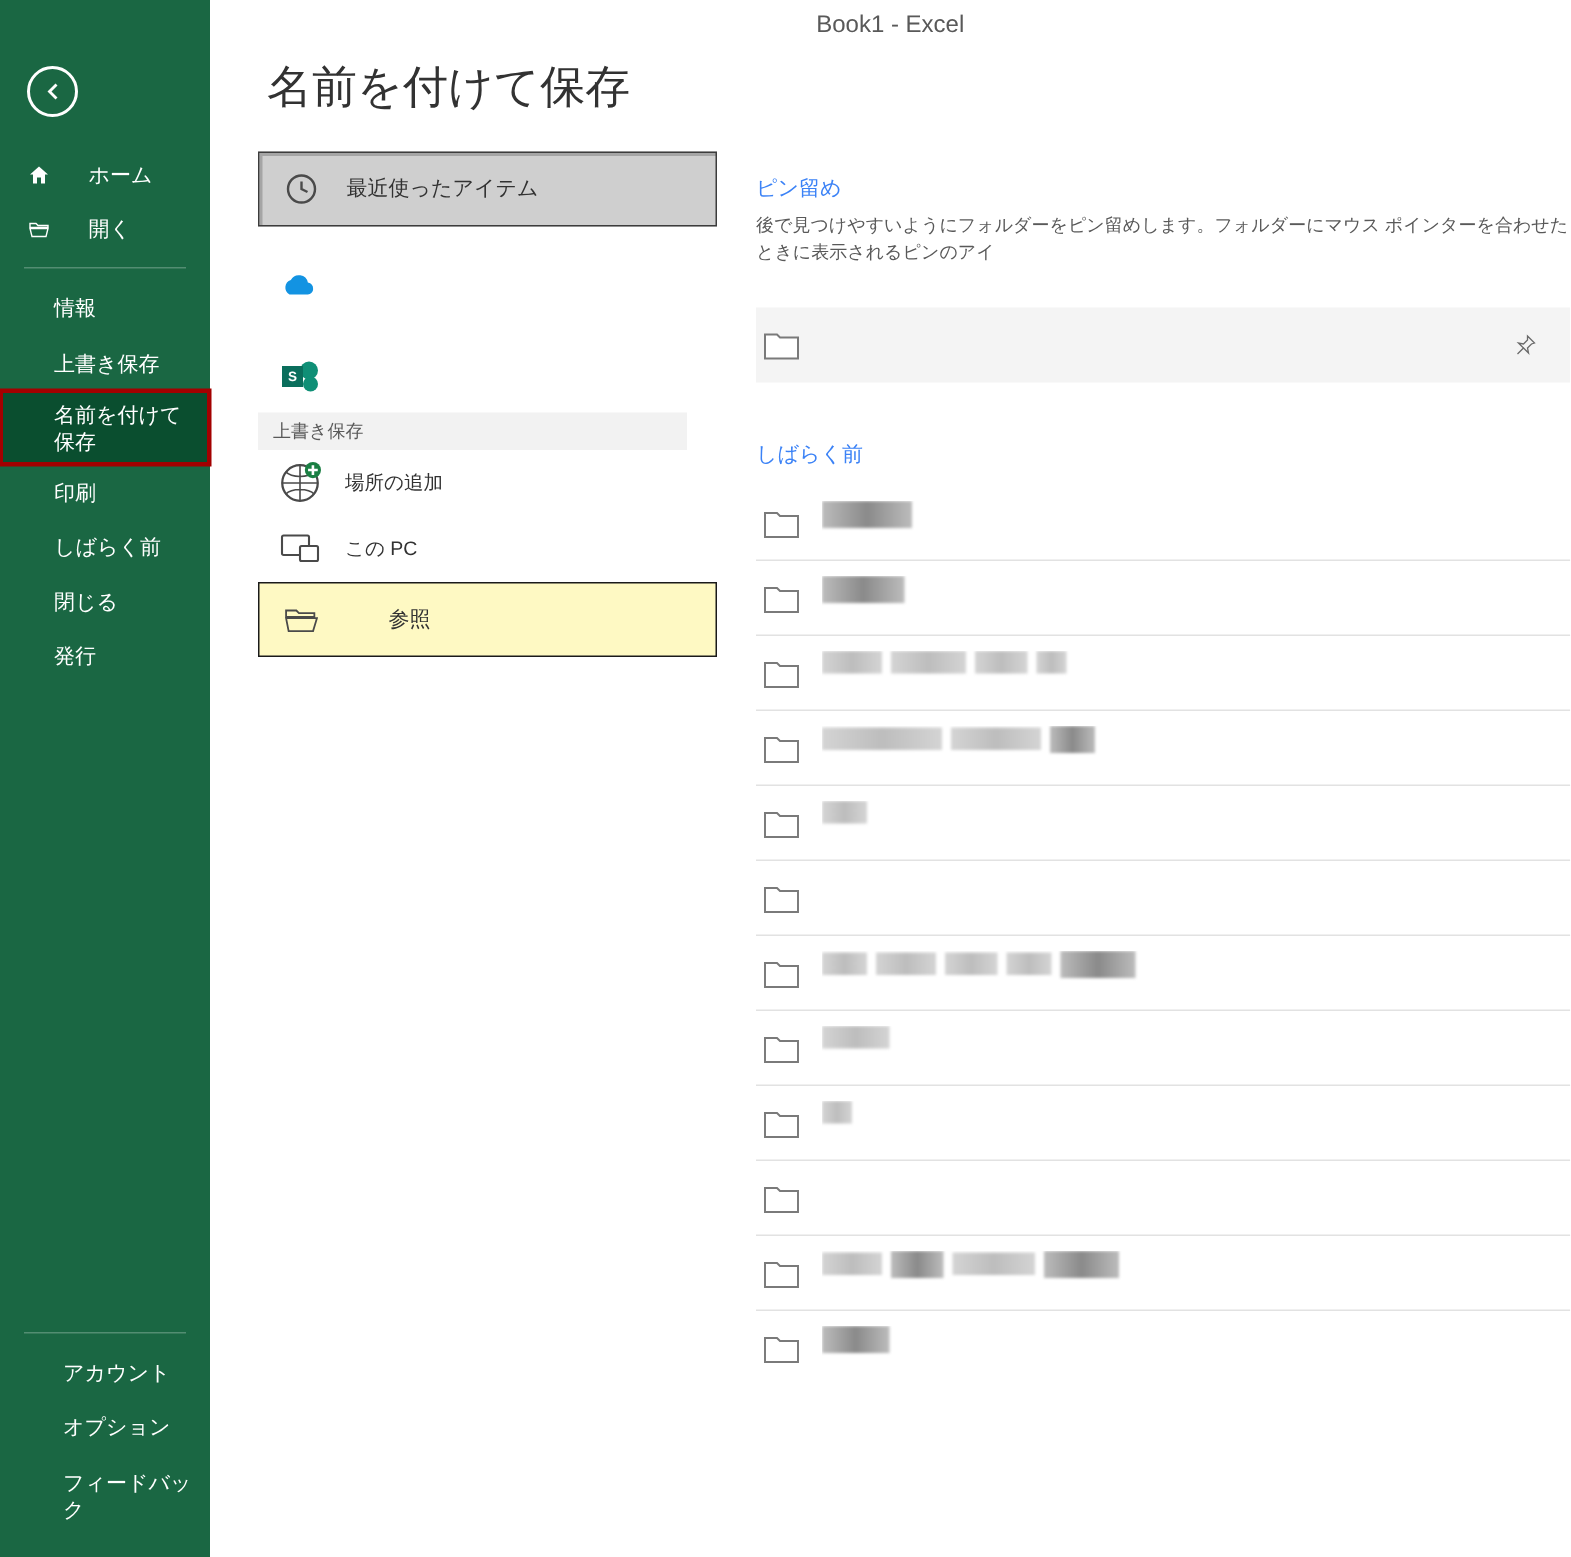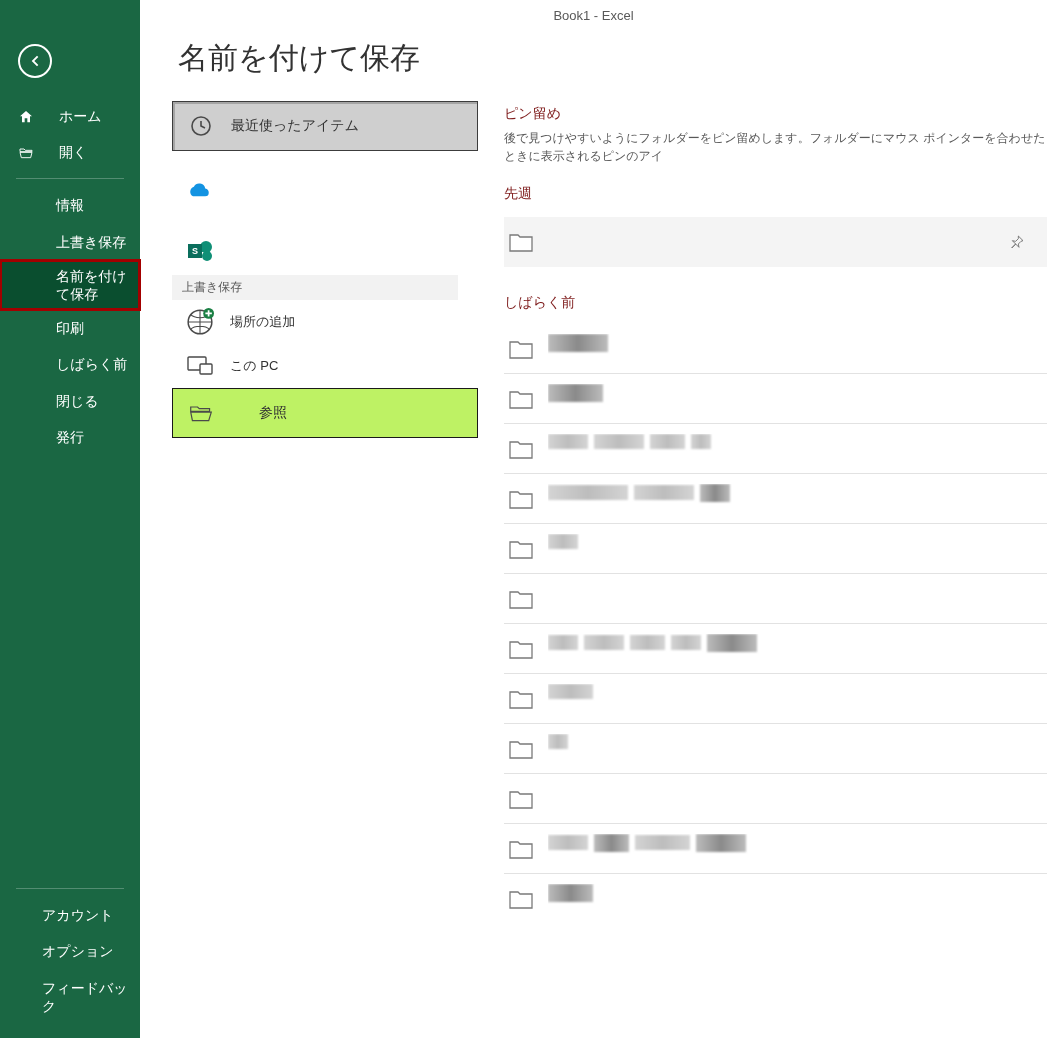--- a/index.html
+++ b/index.html
@@ -9,57 +9,57 @@
 
   
   .sidebar { width:140px; background:#1a6743; color:#fff; display:flex; flex-direction:column;  }
   .back-circle { width:34px; height:34px; border:2px solid #fff; border-radius:50%; display:flex; align-items:center; justify-content:center; margin:44px 0 20px 18px; cursor:pointer; }
   .back-circle svg { width:16px; height:16px; fill:#fff; }
   .nav-top { padding:0; }
   .nav-item { padding:9px 12px 9px 18px; display:flex; align-items:flex-end; gap:25px; cursor:pointer; line-height:1.3; }
   .nav-item svg { width:16px; height:16px; fill:#fff; flex:0 0 16px; }
   .nav-item span { font-size:14px; }
   .nav-sep { height:1px; background:rgba(255,255,255,0.25); margin:8px 16px; }
-  .nav-item.plain { padding-left:56px; }
+  .nav-item.plain { padding-left:36px; }
   .nav-item.active { background:#0a4e2f; outline:3px solid #a30000; outline-offset:-2px; padding-top:7px; padding-bottom:7px; }
   .sidebar .spacer { flex:1; }
   .nav-bottom { margin-bottom:14px; }
   .nav-bottom .nav-item { padding-left:42px; }
 
   
   .main { flex:1; position:relative; display:flex; }
-  .title-bar { position:absolute; top:8px; left:50%; transform:translateX(-50%); font-size:13px; color:#595959; white-space:nowrap; }
+  .title-bar { position:absolute; top:8px; left:50%; transform:translateX(-50%); font-size:16px; color:#595959; white-space:nowrap; }
   .main-inner { display:flex; width:100%; padding-top:34px; }
 
   
   .locations { width:328px; padding-left:32px; }
   .page-heading { font-size:30px; font-weight:400; margin:4px 0 22px 6px; color:#323232; }
   .loc-btn { display:flex; align-items:center; gap:16px; padding:10px 14px; width:306px; min-height:46px; cursor:pointer; border:1px solid transparent; }
   .loc-btn .icon { width:28px; height:28px; display:flex; align-items:center; justify-content:center; flex:0 0 28px; }
   .loc-btn .icon svg { width:24px; height:24px; }
   .loc-btn .label { font-size:14px; color:#323232; }
   .loc-btn.recent { background:#cfcfcf; border:1px solid #3c3c3c; box-shadow:inset 2px 2px 0 rgba(0,0,0,0.2); }
-  .loc-btn.browse { background:#bef264; border:1px solid #1a1a1a;gap:44px; }
+  .loc-btn.browse { background:#fef9c3; border:1px solid #1a1a1a;gap:44px; }
   .loc-row { display:flex; align-items:center; gap:16px; padding:8px 14px; width:286px; min-height:44px; cursor:pointer; }
   .loc-row .icon { width:28px; height:28px; display:flex; align-items:center; justify-content:center; flex:0 0 28px; }
   .redact { background:#fff; height:14px; border-radius:2px; opacity:0; }
   .account-gap { height:18px; }
   .sect-bar { background:#f2f2f2; font-size:12px; color:#595959; padding:4px 10px; width:286px; }
 
   
   .cloud-icon svg { width:28px; height:18px; }
   .sp-icon { width:24px; height:24px; position:relative; }
   .sp-icon .sq { position:absolute; left:0; top:3px; width:14px; height:14px; background:#0a6e5c; color:#fff; font-size:9px; font-weight:bold; display:flex; align-items:center; justify-content:center; }
   .sp-icon .c1,.sp-icon .c2 { position:absolute; border-radius:50%; background:#0f8f76; }
   .sp-icon .c1 { width:12px; height:12px; left:12px; top:0; }
   .sp-icon .c2 { width:10px; height:10px; left:14px; top:10px; }
 
   
   .fold-col { flex:1; padding-left:36px; padding-right:0; padding-top:68px; overflow:hidden; }
-  .sec-title { color:#7f1d1d; font-size:14px; font-weight:500; margin:3px 0 6px 0; }
+  .sec-title { color:#3b82f6; font-size:14px; font-weight:500; margin:15px 0 6px 0; }
   .sec-desc { font-size:12px; color:#595959; margin-bottom:20px; line-height:1.5; }
   .fold-row { display:flex; align-items:center; gap:14px; padding:8px 4px; border-bottom:1px solid #e2e2e2; position:relative; min-height:50px; cursor:pointer; }
   .fold-row.no-border { border-bottom:none; }
   .fold-row.shaded { background:#f4f4f4; }
   .fold-icon { width:26px; height:22px; flex:0 0 26px; }
   .fold-icon svg { width:26px; height:22px; }
   .fold-body { flex:1; overflow:hidden; height:30px; position:relative; }
   .blurs { position:absolute; left:0; top:0; display:flex; gap:6px; align-items:center; }
   .blur { background:linear-gradient(90deg,#d4d4d4,#bdbdbd,#d4d4d4); height:15px; filter:blur(1px); }
   .blur2 { background:linear-gradient(90deg,#bcbcbc,#8a8a8a,#bcbcbc); height:18px; filter:blur(1px); }
@@ -203,21 +203,20 @@
               </svg>
           </span>
           <span class="label">参照</span>
         </div>
       </div>
 
       <div class="fold-col">
         <div class="sec-title">ピン留め</div>
         <div class="sec-desc">後で見つけやすいようにフォルダーをピン留めします。フォルダーにマウス ポインターを合わせたときに表示されるピンのアイ</div>
 
-        <div class="sec-title">先週</div>
         <div style="height:8px"></div>
         <div class="fold-row shaded no-border">
           <span class="fold-icon">
             <svg viewBox="0 0 26 22">
                 <path d="M2 4h8l2 2h12v14H2z" fill="#fff" stroke="#7a7a7a" stroke-width="1.3"></path>
               </svg>
           </span>
           <div class="fold-body"></div>
           <span class="pin">
             <svg viewBox="0 0 24 24">

